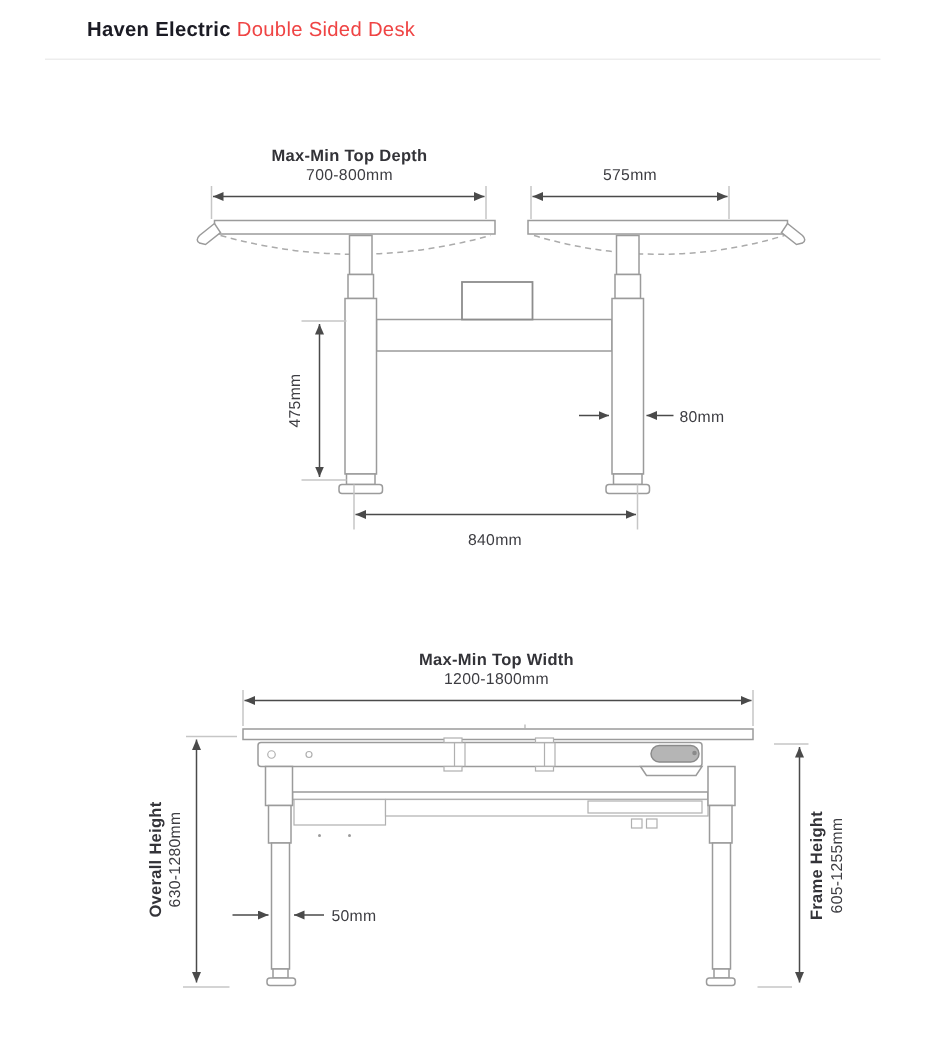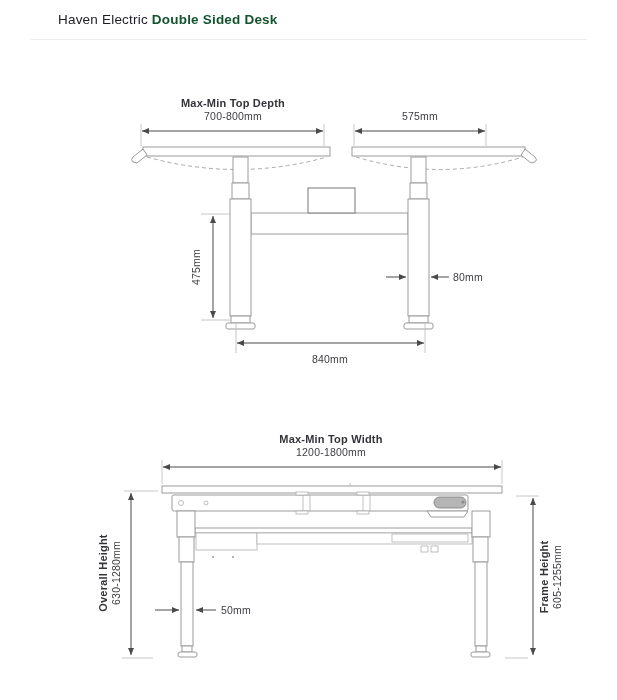--- a/index.html
+++ b/index.html
@@ -1,19 +1,19 @@
 <!DOCTYPE html>
 <html><head>
 <meta charset="utf-8">
 <style>
   html,body{margin:0;padding:0;background:#ffffff;}
   body{width:617px;height:700px;position:relative;font-family:"Liberation Sans",sans-serif;overflow:hidden;}
   .header{position:absolute;left:30px;top:12px;font-size:13.5px;color:#1b1b24;letter-spacing:.2px;}
-  .header .bold{font-weight:400;padding-left:28px;}
-  .header .rest{font-weight:700;margin-left:4px;color:#14532d;}
+  .header .bold{font-weight:700;padding-left:28px;}
+  .header .rest{font-weight:400;margin-left:4px;color:#ef4444;}
   .divider{position:absolute;left:30px;top:39px;width:557px;height:0;border-top:1px solid #ededed;}
   svg{position:absolute;left:0;top:0;}
   .outline{fill:#ffffff;stroke:#9b9b9b;stroke-width:1;}
   .outline2{fill:#ffffff;stroke:#8d8d8d;stroke-width:1.2;}
   .dashed{fill:none;stroke:#ababab;stroke-width:1;stroke-dasharray:4 3;}
   .dim{stroke:#4a4a4a;stroke-width:1;fill:none;}
   .ext{stroke:#c6c6c6;stroke-width:1;}
   .detail{fill:#ffffff;stroke:#b0b0b0;stroke-width:.8;}
   .detail-open{fill:none;stroke:#b0b0b0;stroke-width:.8;}
   .dim-label{font:600 11px "Liberation Sans",sans-serif;fill:#333338;letter-spacing:.2px;}

